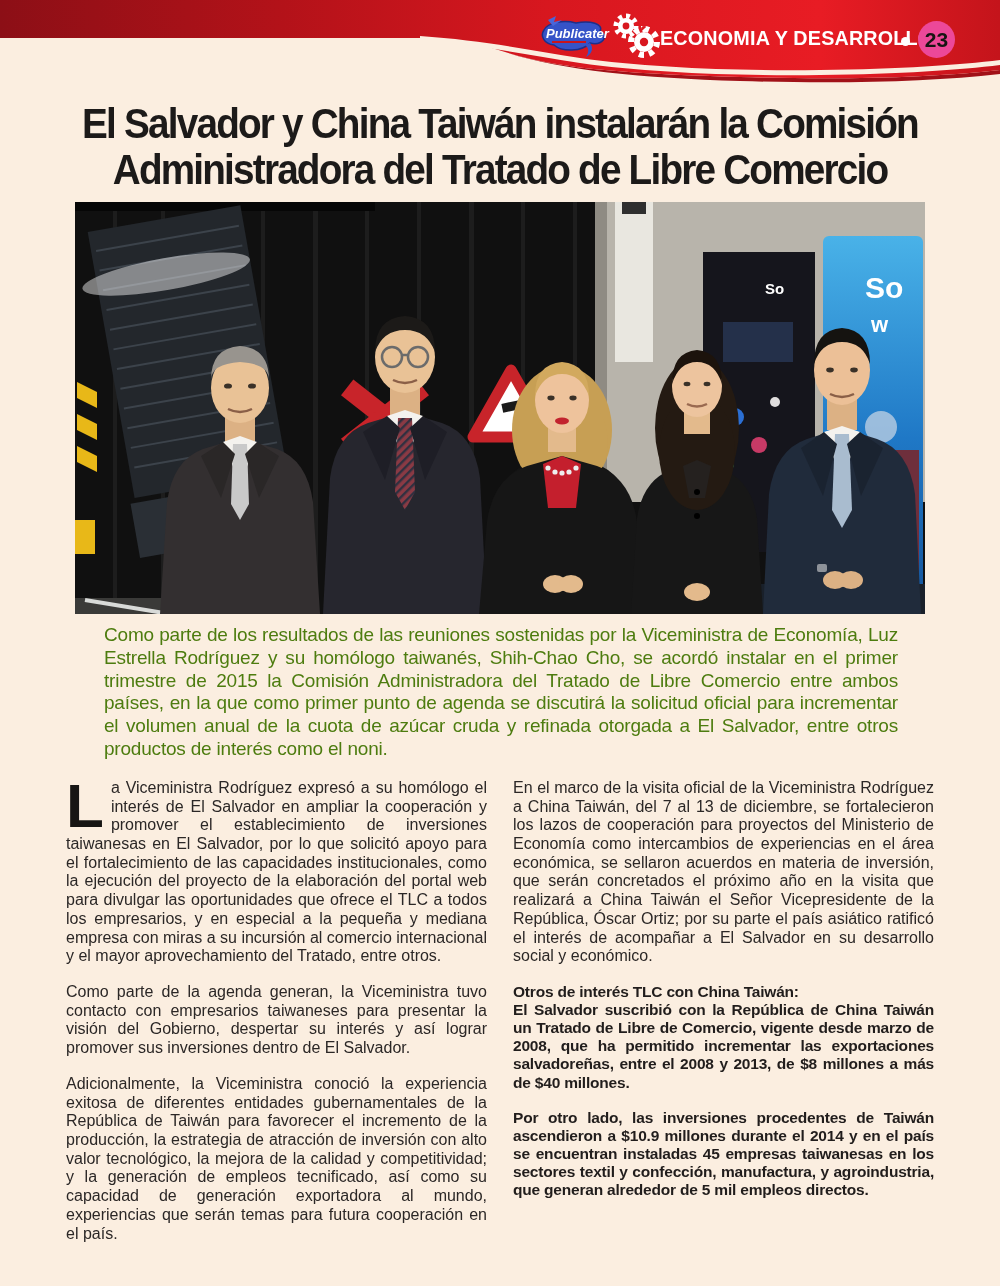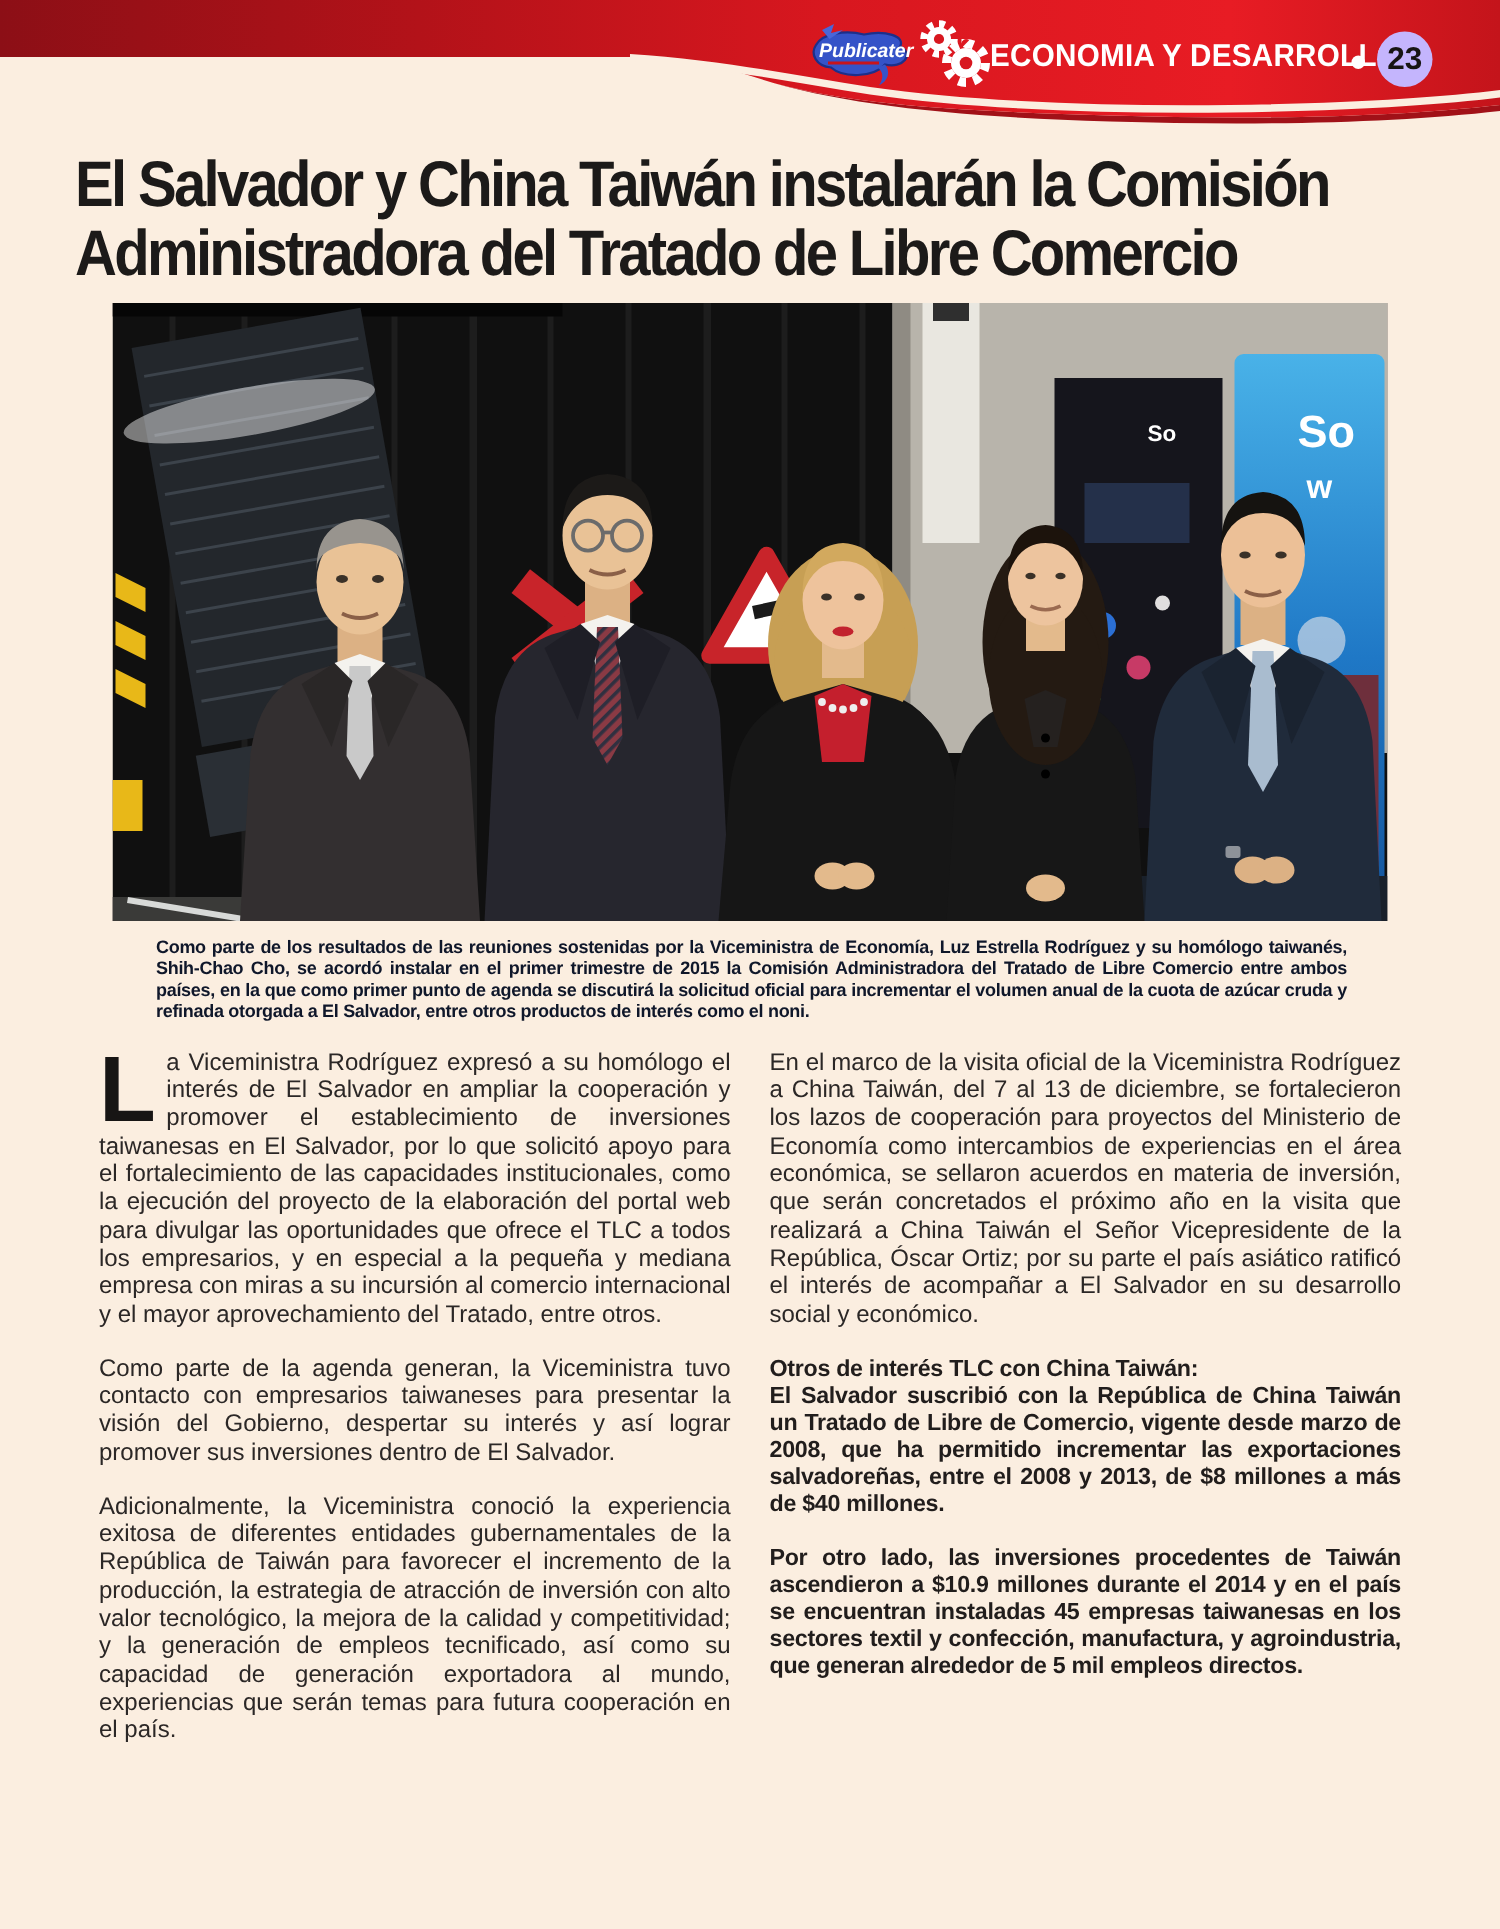--- a/index.html
+++ b/index.html
@@ -19,44 +19,44 @@
   .gears{position:absolute;left:604px;top:10px;}
   .section-title{
     position:absolute;left:660px;top:26px;width:230px;
     color:#fff;font-weight:700;font-size:21px;letter-spacing:0.2px;
     text-align:center;transform:scaleX(0.94);transform-origin:left center;
     white-space:nowrap;
   }
   .sep-dot{position:absolute;left:901px;top:37px;width:9px;height:9px;border-radius:50%;background:#fff;}
   .page-badge{
     position:absolute;left:918px;top:21px;width:37px;height:37px;border-radius:50%;
-    background:#c4b5fd;color:#171513;font-weight:700;font-size:21px;
+    background:#ec4899;color:#171513;font-weight:700;font-size:21px;
     display:flex;align-items:center;justify-content:center;
   }
 
   
   .headline{
-    margin:14px 0 10px 0;
+    margin:14px 0 10px 0;text-align:center;
     color:#1c1a19;font-weight:700;
   }
   .hl{
     display:block;white-space:nowrap;
     font-size:43px;line-height:46px;letter-spacing:-2px;
     transform:scaleX(0.9);transform-origin:50% 50%;
   }
 
   
   .photo{margin:8px auto 0 auto;width:850px;height:412px;display:block;}
   .photo svg{display:block;}
 
   
   .lede{
     margin:10px 0 0 104px;width:794px;
-    font-weight:700;font-size:12px;line-height:1.2;
-    letter-spacing:-0.2px;color:#0f172a;
+    font-weight:400;font-size:19px;line-height:1.2;
+    letter-spacing:-0.2px;color:#4d7c0f;
     text-align:justify;
   }
 
   
   .cols{display:flex;gap:26px;margin:18px 66px 0 66px;}
   .col{flex:1;min-width:0;}
   .para{
     margin:0 0 17px 0;
     font-size:16px;line-height:1.17;color:#2b2726;
     text-align:justify;

